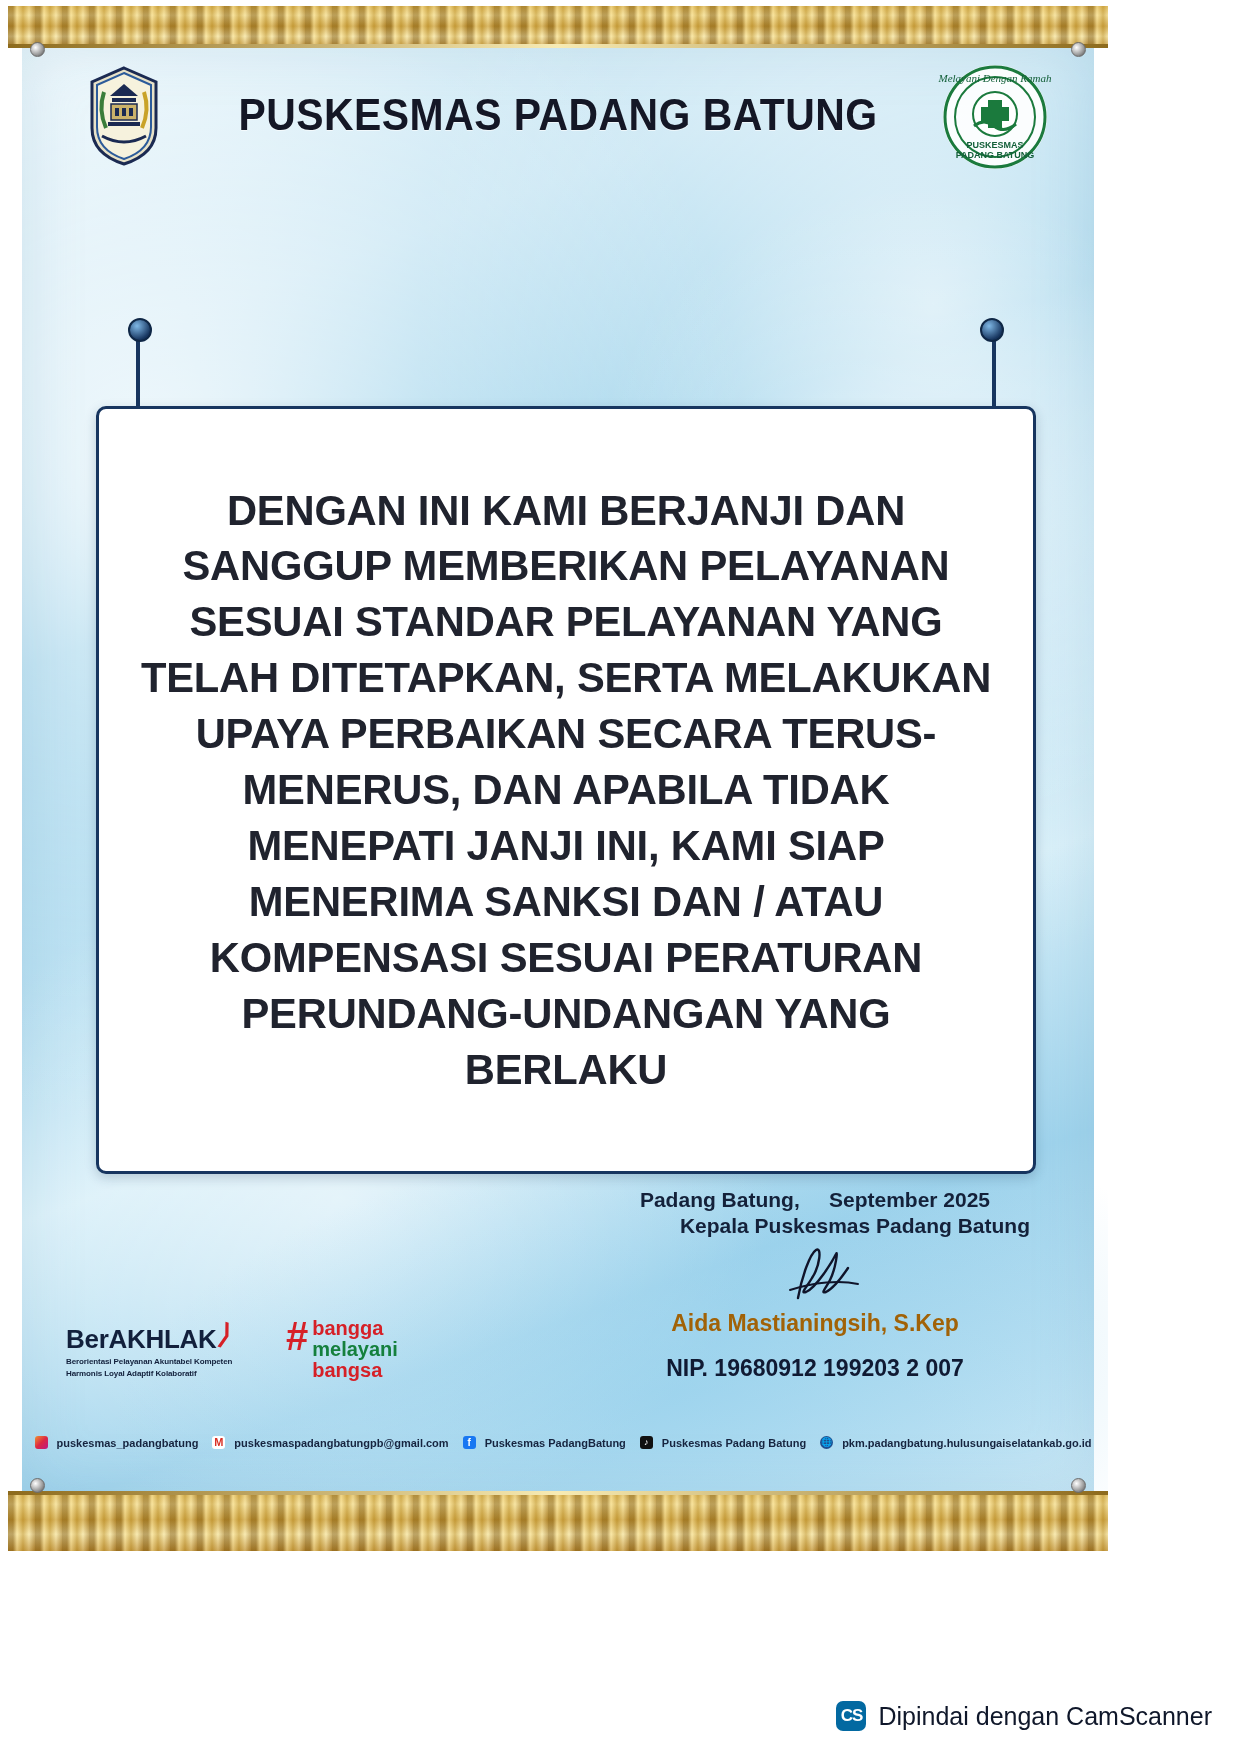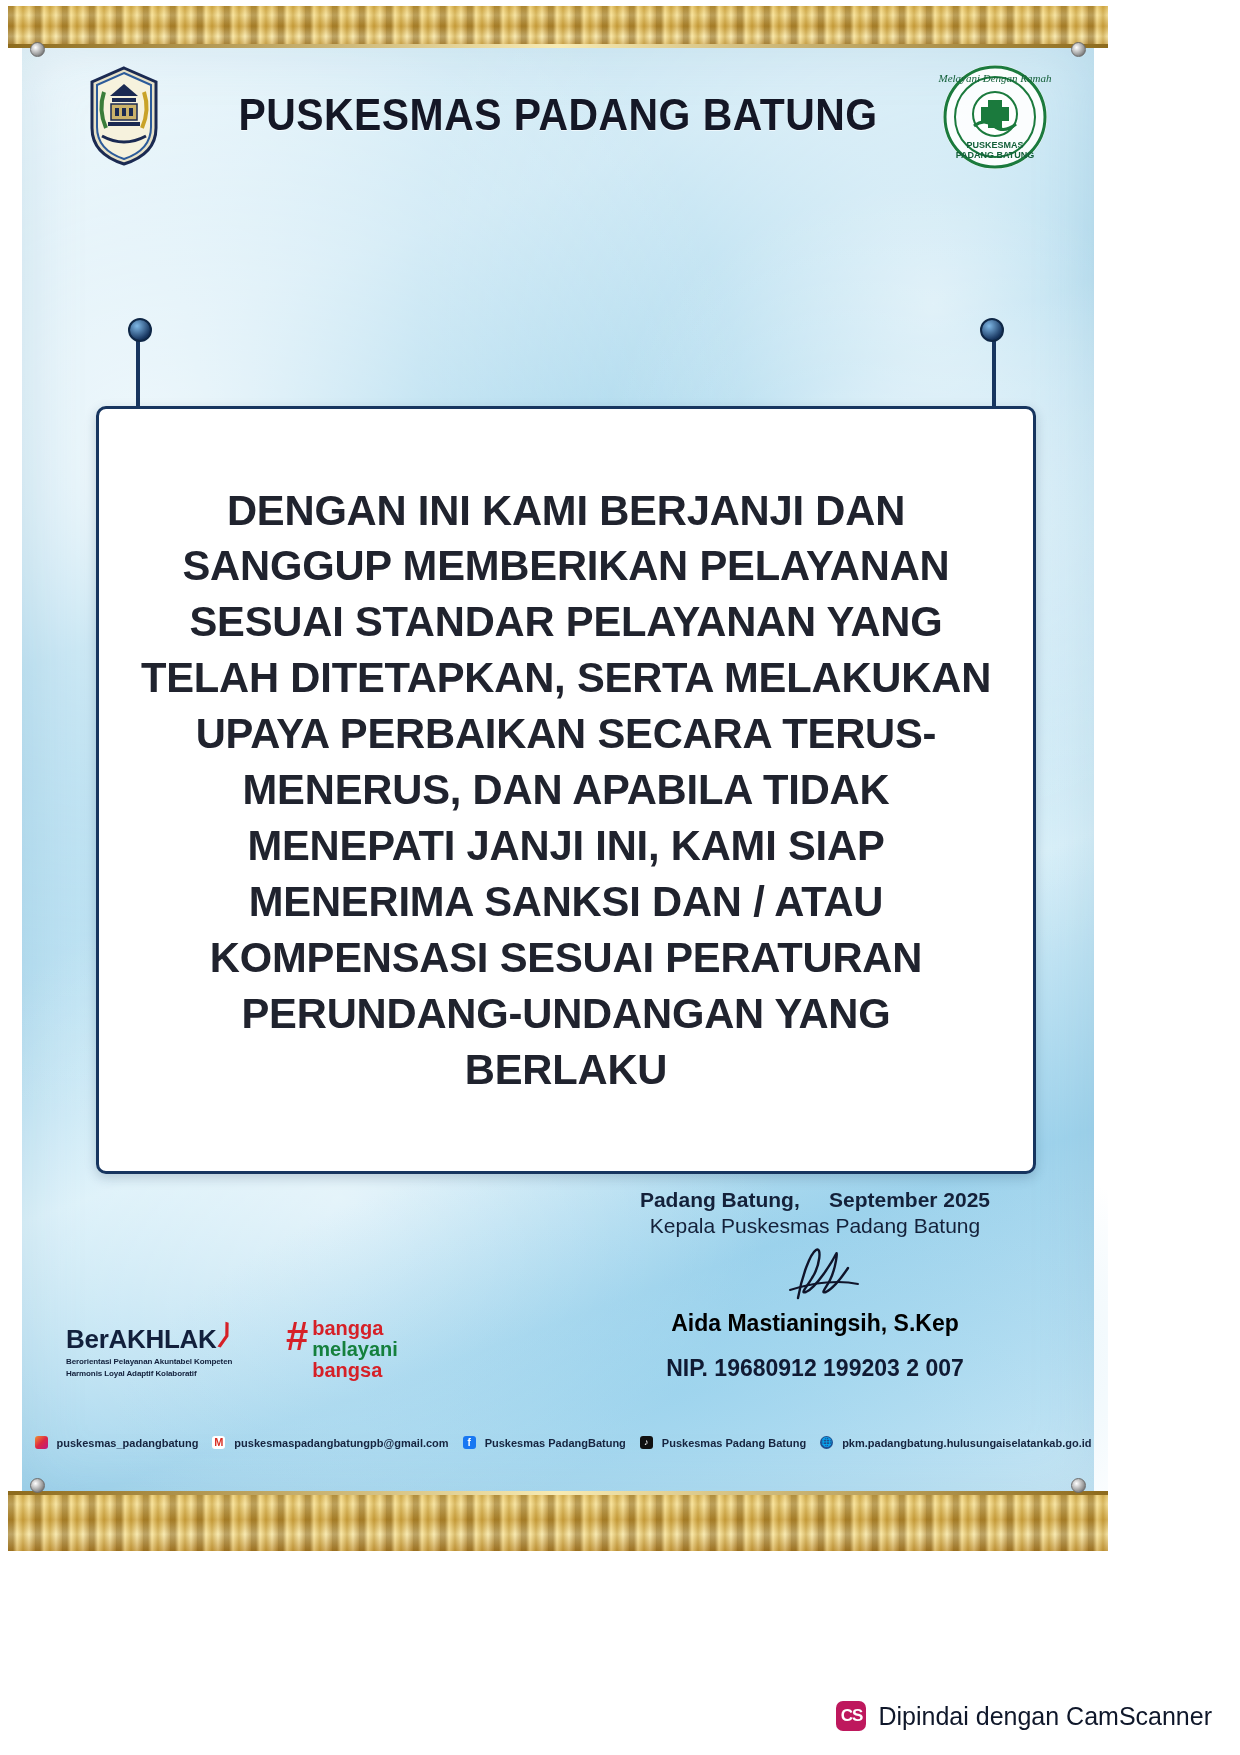--- a/index.html
+++ b/index.html
@@ -205,32 +205,33 @@
     color: #14213a;
   }
   .sig-line1 {
     font-size: 21px;
     font-weight: 700;
     letter-spacing: 0px;
     white-space: pre;
   }
   .sig-line2 {
     font-size: 21px;
-    font-weight: 400;
+    font-weight: 700;
     margin-top: 2px;
+    text-align: right;
   }
   #signature-mark {
     height: 72px;
     position: relative;
   }
   #signature-mark svg { position: absolute; left: 50%; top: 2px; transform: translateX(-50%); }
   .sig-name {
     font-size: 23px;
     font-weight: 700;
-    color: #000000;
+    color: #a16207;
   }
   .sig-nip {
     font-size: 23px;
     font-weight: 700;
     color: #101a33;
     margin-top: 18px;
   }
 
   
   #berakhlak {
@@ -322,21 +323,21 @@
     right: 14px;
     bottom: 16px;
     display: flex;
     align-items: center;
     gap: 12px;
     background: #ffffff;
     padding: 8px 14px;
   }
   #cs-logo {
     width: 30px; height: 30px;
-    background: #be185d;
+    background: #0369a1;
     border-radius: 7px;
     color: #ffffff;
     font-size: 17px;
     font-weight: 700;
     display: flex;
     align-items: center;
     justify-content: center;
     letter-spacing: -1px;
   }
   #cs-text {

